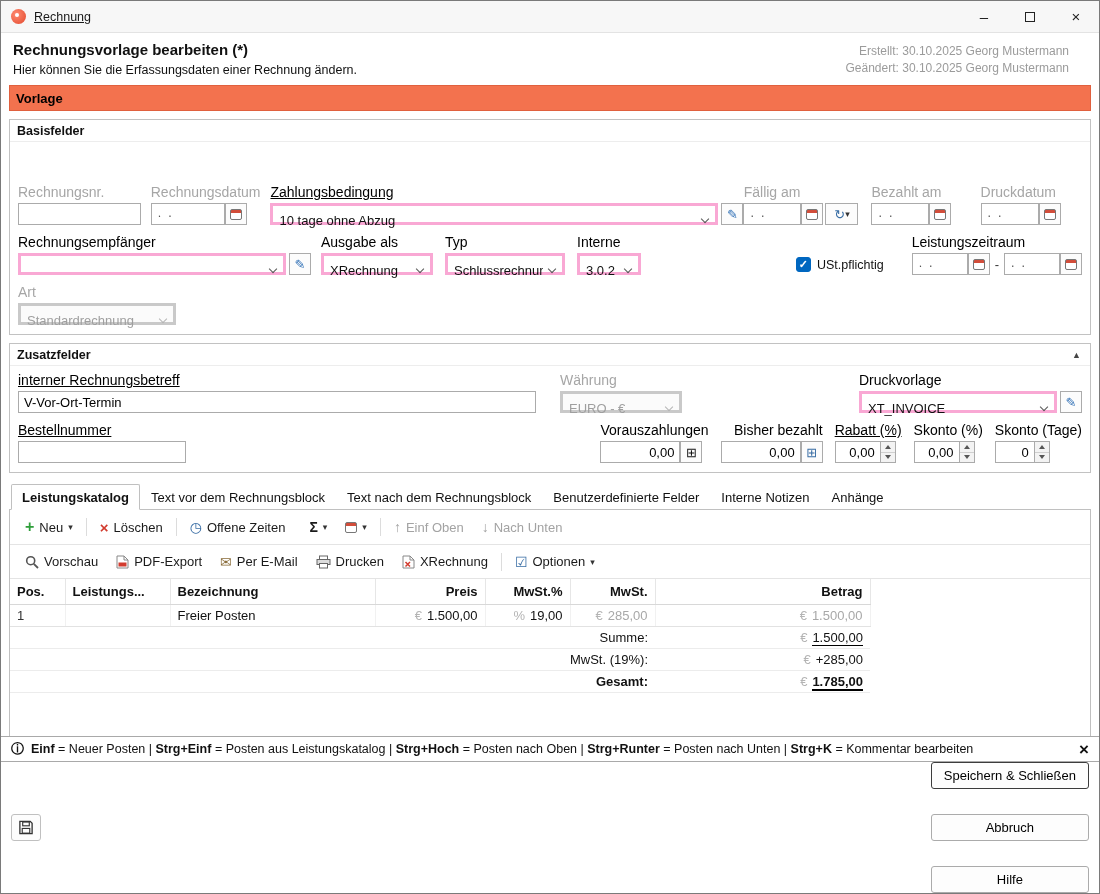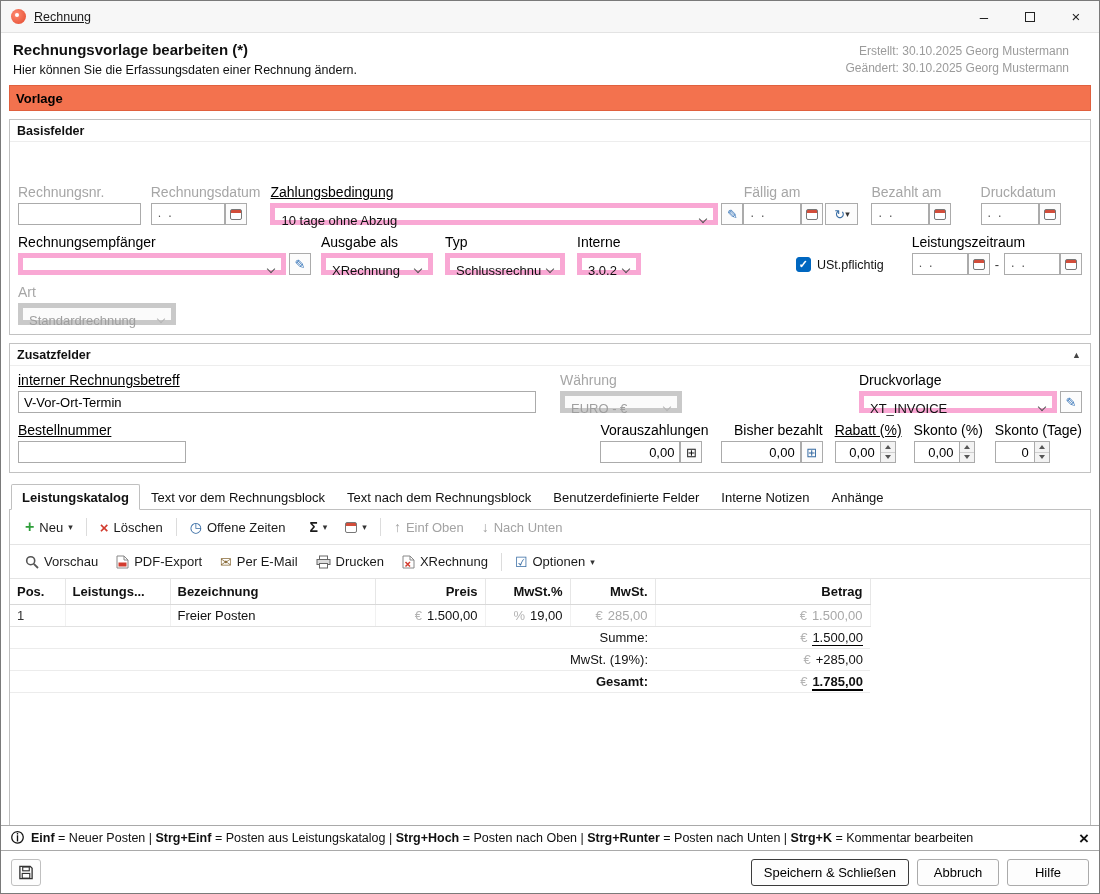--- a/index.html
+++ b/index.html
@@ -40,21 +40,21 @@
   .fields { display:flex; align-items:center; }
 
   .tinput { height:22px; border:1px solid #ababab; background:#fff; padding:0 5px; font-size:13px; font-family:"Liberation Sans", sans-serif; width:100%; }
   .tinput.num { text-align:right; }
   .tinput:disabled { background:#fff; }
   .datefield { height:22px; border:1px solid #ababab; background:#fff; padding:2px 6px 0 6px; font-size:12.5px; color:#555; white-space:pre; display:inline-block; }
   .mini-btn { height:22px; min-width:22px; border:1px solid #ababab; background:#fcfcfc; display:inline-flex; align-items:center; justify-content:center; padding:0 2px; cursor:default; }
   .mini-btn + .mini-btn { margin-left:2px; }
   .cal-icon { display:inline-block; width:12px; height:11px; border:1px solid #777; border-radius:2px; background:linear-gradient(#d24d3a 0 3px, #fff 3px); }
   .pencil { color:#2f6fb5; font-size:13px; }
-  .combo { height:22px; border:5px solid #f9a8d4; background:#fff; display:flex; align-items:center; justify-content:space-between; padding:12px 6px 0 6px; font-size:13px; }
+  .combo { height:22px; border:3px solid #f9a8d4; background:#fff; display:flex; align-items:center; justify-content:space-between; padding:12px 6px 0 6px; font-size:13px; }
   .combo .ctext { overflow:hidden; white-space:nowrap; }
   .combo.disabled { background:#fbfbfb; border-color:#c9c9c9; color:#9f9f9f; }
   .chev { width:6px; height:6px; border-right:1.5px solid #555; border-bottom:1.5px solid #555; transform:rotate(45deg); margin:-3px 1px 0 6px; flex:0 0 6px; }
   .combo.disabled .chev { border-color:#b5b5b5; }
   .spin { display:inline-flex; flex-direction:column; width:15px; height:22px; border:1px solid #ababab; border-left:none; }
   .spin > div { flex:1; display:flex; align-items:center; justify-content:center; background:#f3f3f3; }
   .spin > div + div { border-top:1px solid #cfcfcf; }
   .tri-up { width:0; height:0; border-left:3px solid transparent; border-right:3px solid transparent; border-bottom:4px solid #555; }
   .tri-down { width:0; height:0; border-left:3px solid transparent; border-right:3px solid transparent; border-top:4px solid #555; }
   .check-row { display:flex; align-items:center; cursor:default; }
@@ -98,21 +98,21 @@
 
   
   .hintbar { flex:0 0 26px; display:flex; align-items:center; border-top:1px solid #a9a9a9; border-bottom:1px solid #a9a9a9; padding:0 10px; font-size:12.5px; background:#fff; }
   .hintbar .info { font-weight:bold; margin-right:7px; font-size:13px; }
   .hintbar b { font-weight:bold; }
   .hint-close { margin-left:auto; font-weight:900; font-size:17px; line-height:1; cursor:default; }
 
   
   .footer { flex:0 0 42px; display:flex; align-items:center; padding:0 10px; background:#fff; }
   .icon-btn { width:30px; height:27px; border:1px solid #c0c0c0; background:#fdfdfd; border-radius:3px; display:flex; align-items:center; justify-content:center; cursor:default; }
-  .footer-right { margin-left:auto; display:flex; gap:8px; }
+  .footer-right { margin-left:auto; display:flex; gap:25px;flex-direction:column; }
   .btn { height:27px; border:1px solid #ababab; background:#fdfdfd; border-radius:3px; font-size:13px; font-family:"Liberation Sans", sans-serif; padding:0 12px; cursor:default; }
   .btn.primary { border-color:#3c3c3c; min-width:150px; }
   .btn.w82 { min-width:82px; }
 </style>
 </head>
 <body>
 
 <div class="window">
 
   <div class="titlebar">

